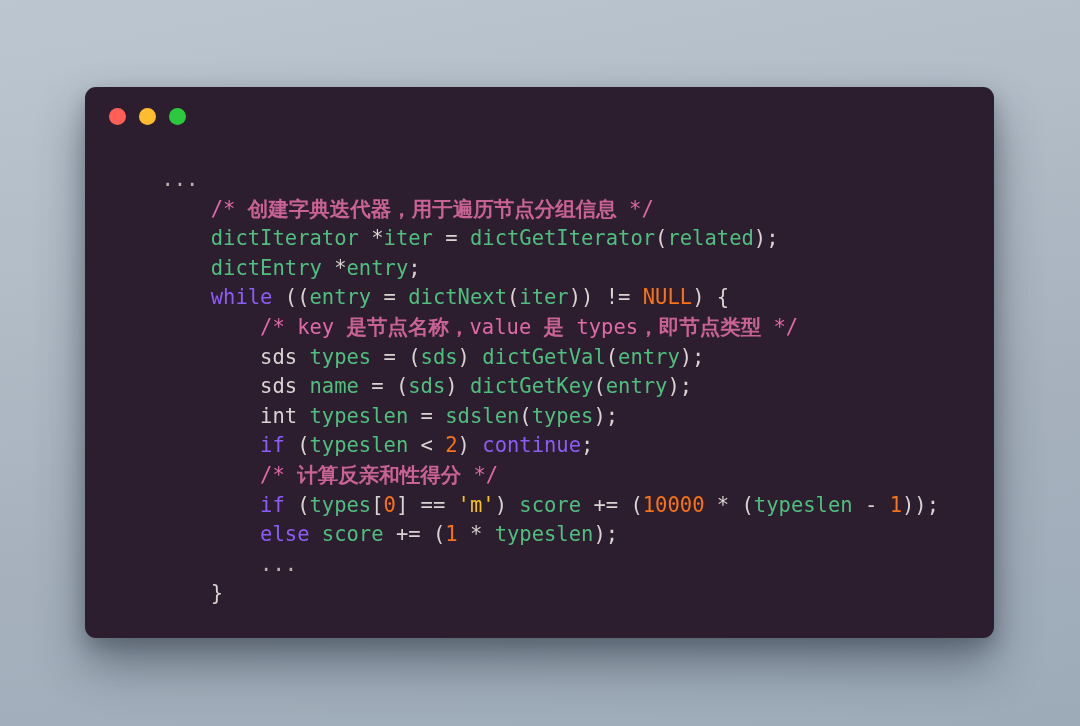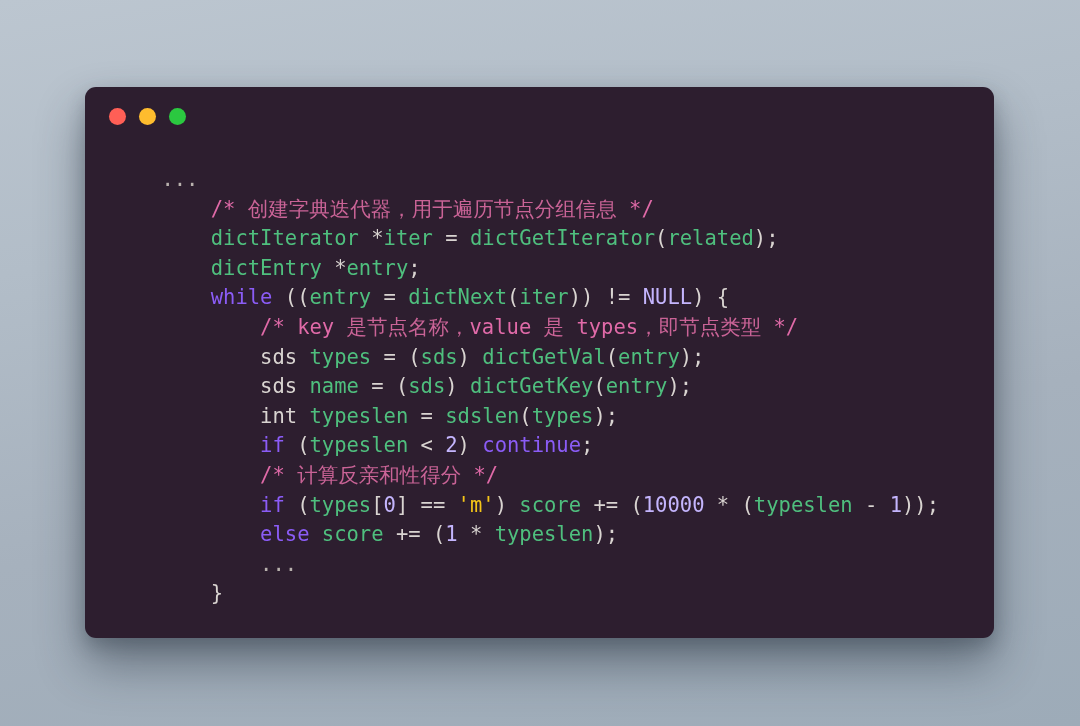--- a/index.html
+++ b/index.html
@@ -59,25 +59,25 @@
     color: #d9d4d1;
     padding-left: 27px;
     padding-right: 10px;
   }
   .line { display: block; min-height: 29.6px; }
 
   
   .kw      { color: #8b5cf6; }   
   .type    { color: #d9d4d1; }   
   .id      { color: #4fbf7e; margin-top: 24px; }   
-  .num     { color: #c4b5fd; }   
+  .num     { color: #f97316; }   
   .str     { color: #f5c518; }   
   .punct   { color: #d9d4d1; }   
   .cmt     { color: #e06aa8; }   
-  .cmt-cjk { color: #c96396; }   
+  .cmt-cjk { color: #c96396; font-weight: bold; }   
   .dots    { color: #b9b2ae; }
 </style>
 </head>
 <body>
 
 <div class="backdrop"></div>
 
 <div class="window">
 
   <div class="titlebar">

